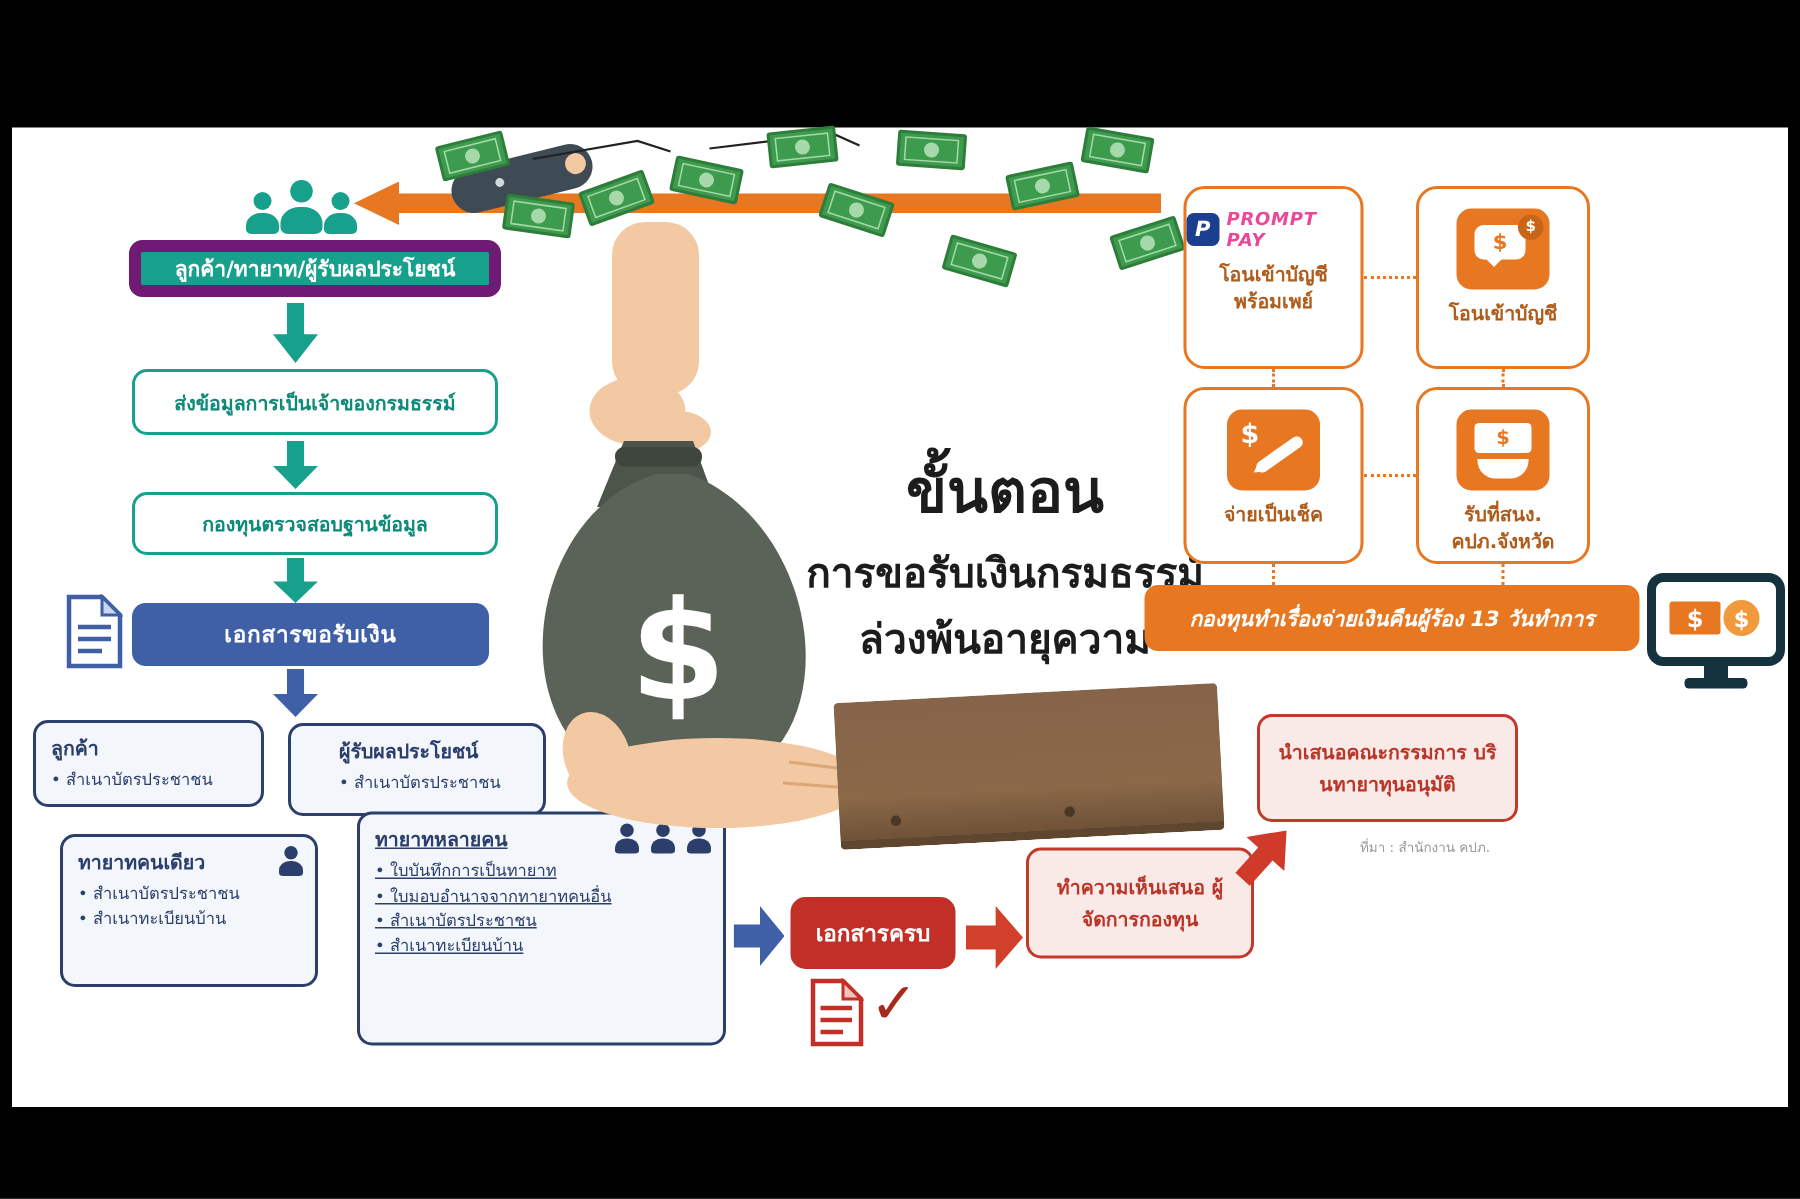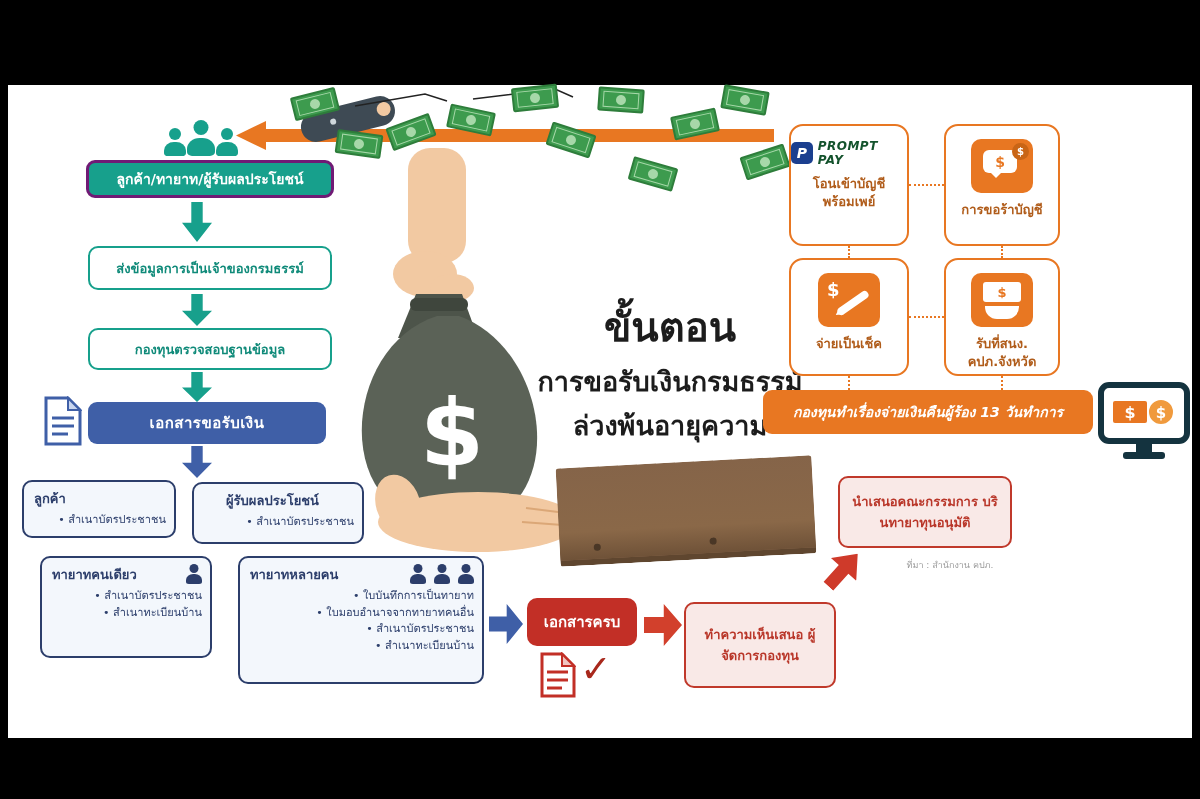--- a/index.html
+++ b/index.html
@@ -3,31 +3,31 @@
 <meta charset="utf-8">
 <style>
   html,body{margin:0;padding:0;background:#000;}
   body{font-family:"DejaVu Sans","Liberation Sans",sans-serif;}
   #stage{position:relative;width:1200px;height:799px;background:#000;overflow:hidden;margin:0 auto;}
   .abs{position:absolute;}
   #canvas{position:absolute;left:8px;top:85px;width:1184px;height:653px;background:#ffffff;}
 
   
   .btn{display:flex;align-items:center;justify-content:center;text-align:center;color:#fff;font-weight:bold;}
-  .teal-btn{background:var(--teal,#17a08c);border:3px solid #701a75;border-radius:9px;font-size:14px;}
+  .teal-btn{background:var(--teal,#17a08c);border:8px solid #701a75;border-radius:9px;font-size:14px;}
   .blue-btn{background:var(--blue,#3f5fa7);border-radius:9px;font-size:15px;letter-spacing:.5px;}
   .red-btn{background:var(--red,#c22f26);border-radius:10px;font-size:15px;}
   .orange-btn{background:var(--orange,#e87722);border-radius:9px;font-size:14px;}
   .outline-box{background:#fff;border:2px solid var(--teal,#17a08c);border-radius:10px;color:#0f8a79;
     display:flex;align-items:center;justify-content:center;text-align:center;font-size:13px;font-weight:bold;padding:2px 6px;box-sizing:border-box;}
   .doc-box{background:#f3f7fc;border:2px solid var(--navy,#2c3e6b);border-radius:10px;color:var(--navy,#2c3e6b);
     padding:6px 8px 4px 10px;box-sizing:border-box;}
   .doc-box h4{margin:0 0 3px 0;font-size:13px;}
   .doc-box ul{margin:0;padding:0;list-style:none;}
-  .doc-box li{font-size:11px;line-height:1.5;white-space:nowrap;text-align:right;}
+  .doc-box li{font-size:11px;line-height:1.5;white-space:nowrap;}
   .doc-box li::before{content:"• ";}
   .pink-box{background:var(--pink,#f9e9e7);border:2px solid #c0392b;border-radius:10px;color:#b93629;
     display:flex;align-items:center;justify-content:center;text-align:center;font-size:13px;font-weight:bold;padding:4px 10px;box-sizing:border-box;}
   .pay-box{background:#fff;border:2px solid var(--orange,#e87722);border-radius:14px;display:flex;flex-direction:column;
     align-items:center;justify-content:flex-start;padding-top:13px;box-sizing:border-box;gap:8px;}
   .pay-label{color:#b05c1a;font-size:13px;font-weight:bold;text-align:center;line-height:1.35;padding:0 6px;}
 
   
   .a-down{clip-path:polygon(31% 0,69% 0,69% 52%,100% 52%,50% 100%,0 52%,31% 52%);}
   .a-right{clip-path:polygon(0 31%,52% 31%,52% 0,100% 50%,52% 100%,52% 69%,0 69%);}
@@ -75,21 +75,21 @@
   .pen{position:absolute;width:36px;height:8px;background:#fff;border-radius:4px;transform:rotate(-35deg);left:17px;top:26px;}
   .pen::after{content:"";position:absolute;left:-7px;top:0;border:4px solid transparent;border-right:7px solid #fff;}
   .glyph-dollar{position:absolute;left:9px;top:6px;color:#fff;font-size:18px;font-weight:bold;}
   .note{position:absolute;left:12px;top:9px;width:38px;height:20px;background:#fff;border-radius:3px;
     display:flex;align-items:center;justify-content:center;color:var(--orange,#e87722);font-weight:bold;font-size:13px;}
   .hand-c{position:absolute;left:14px;top:33px;width:34px;height:13px;background:#fff;border-radius:0 0 12px 12px;}
 
   .promptpay-row{display:flex;align-items:center;gap:5px;}
   .pp-mark{width:22px;height:22px;background:#1b3f8f;border-radius:5px;color:#fff;font-weight:bold;font-size:14px;
     display:flex;align-items:center;justify-content:center;font-style:italic;}
-  .pp-text{color:#14532d;font-weight:bold;font-style:italic;font-size:12px;letter-spacing:.5px;}
+  .pp-text{color:#ec4899;font-weight:bold;font-style:italic;font-size:12px;letter-spacing:.5px;}
 
   .credit{color:#9a9a9a;font-size:9px;text-align:center;}
   .check-mark{color:#a8281c;font-weight:bold;font-size:38px;line-height:1;}
 </style>
 </head>
 <body>
 
 <div id="stage">
   <div id="canvas"></div>
 
@@ -184,21 +184,21 @@
     <ul>
       <li>สำเนาบัตรประชาชน</li>
       <li>สำเนาทะเบียนบ้าน</li>
     </ul>
     <div class="person person-s" style="right:8px;top:6px;left:auto;">
         <div class="ph"></div>
         <div class="pb"></div>
       </div>
   </div>
 
-  <div class="abs doc-box" style="left:238px;top:556px;width:246px;height:128px;">
+  <div class="abs doc-box" style="left:238px;top:541px;width:246px;height:156px;text-decoration:underline;">
     <h4>ทายาทหลายคน</h4>
     <ul>
       <li>ใบบันทึกการเป็นทายาท</li>
       <li>ใบมอบอำนาจจากทายาทคนอื่น</li>
       <li>สำเนาบัตรประชาชน</li>
       <li>สำเนาทะเบียนบ้าน</li>
     </ul>
     <div class="person person-s" style="right:56px;top:6px;left:auto;">
         <div class="ph"></div>
         <div class="pb"></div>
@@ -246,21 +246,21 @@
     <path d="M2 2 h20 l12 12 v30 h-32 z" fill="#fff" stroke="#c22f26" stroke-width="3"></path>
     <path d="M22 2 l12 12 h-12 z" fill="#f0c5c1" stroke="#c22f26" stroke-width="2"></path>
     <line x1="7" y1="20" x2="28" y2="20" stroke="#c22f26" stroke-width="3"></line>
     <line x1="7" y1="28" x2="28" y2="28" stroke="#c22f26" stroke-width="3"></line>
     <line x1="7" y1="36" x2="22" y2="36" stroke="#c22f26" stroke-width="3"></line>
   </svg>
   <div class="abs check-mark" style="left:580px;top:650px;">✓</div>
 
   <div class="abs a-right c-redor" style="left:644px;top:604px;width:38px;height:42px;"></div>
 
-  <div class="abs pink-box" style="left:684px;top:602px;width:152px;height:86px;">
+  <div class="abs pink-box" style="left:684px;top:565px;width:152px;height:74px;">
     <span>ทำความเห็นเสนอ ผู้จัดการกองทุน</span>
   </div>
 
   <div class="abs a-up c-red" style="left:826px;top:548px;width:34px;height:44px;transform:rotate(42deg);"></div>
 
   <div class="abs pink-box" style="left:838px;top:476px;width:174px;height:72px;">
     <span>นำเสนอคณะกรรมการ บรินทายาทุนอนุมัติ</span>
   </div>
 
   <div class="abs credit" style="left:880px;top:558px;width:140px;">ที่มา : สำนักงาน คปภ.</div>
@@ -272,21 +272,21 @@
     </div>
     <div class="pay-label">โอนเข้าบัญชี พร้อมเพย์</div>
   </div>
 
   <div class="abs pay-box" style="left:944px;top:124px;width:116px;height:122px;">
     <div class="oicon">
       <span class="chat-bubble">$</span>
       <span class="chat-tail"></span>
       <span class="badge">$</span>
     </div>
-    <div class="pay-label">การขอร้าบัญชี</div>
+    <div class="pay-label">โอนเข้าบัญชี</div>
   </div>
 
   <div class="abs pay-box" style="left:789px;top:258px;width:120px;height:118px;">
     <div class="oicon">
       <span class="glyph-dollar">$</span>
       <span class="pen"></span>
     </div>
     <div class="pay-label">จ่ายเป็นเช็ค</div>
   </div>
 

